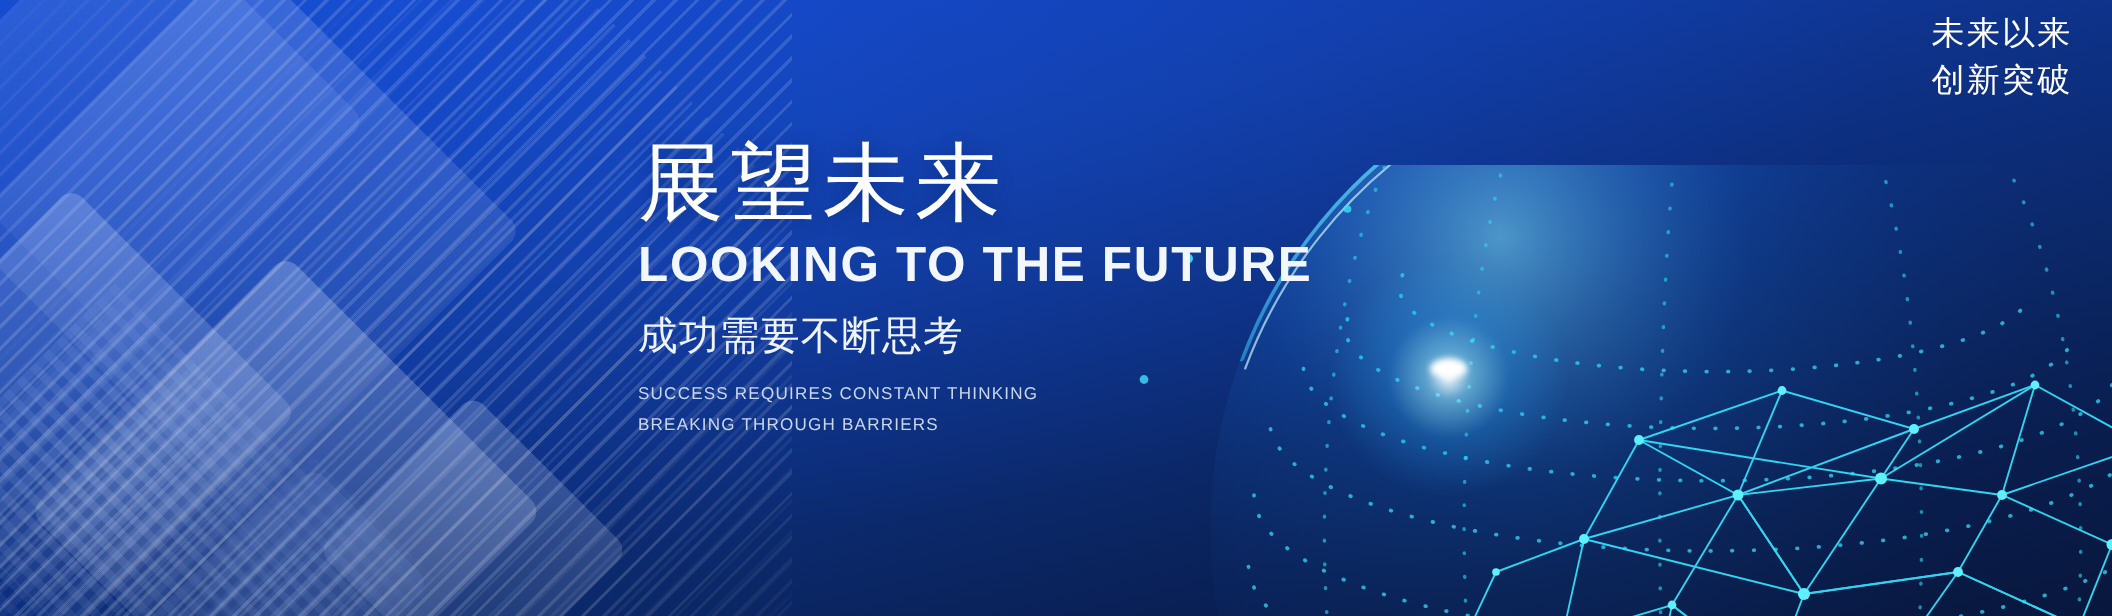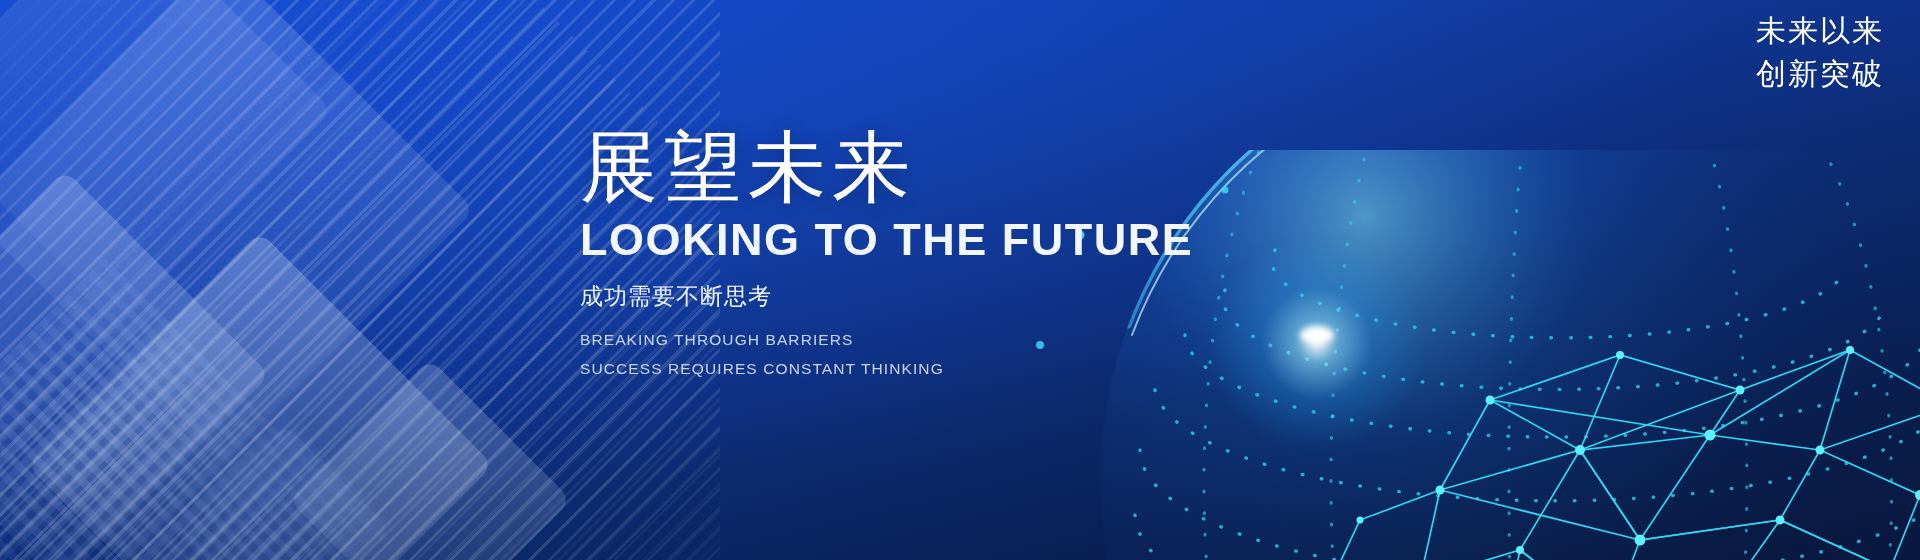--- a/index.html
+++ b/index.html
@@ -185,21 +185,21 @@
     margin: 10px 0 0 0;
     font-size: 45px;
     line-height: 1.06;
     font-weight: 700;
     color: #f2f6ff;
     letter-spacing: 1.5px;
     font-family: "Liberation Sans", "DejaVu Sans", sans-serif;
   }
   .sub-cn {
     margin: 16px 0 0 0;
-    font-size: 23px;
+    font-size: 36px;
     line-height: 1.42;
     font-weight: 400;
     color: #eef3ff;
     letter-spacing: 1px;
     font-family: "DejaVu Sans", "Liberation Sans", sans-serif;
   }
   .sub-cn div { white-space: nowrap; }
   .sub-en {
     margin: 14px 0 0 0;
     font-size: 15.5px;
@@ -377,18 +377,18 @@
     <div>创新突破</div>
   </div>
 
   <div class="copy">
     <h1 class="headline-cn">展望未来</h1>
     <div class="headline-en">LOOKING TO THE FUTURE</div>
     <div class="sub-cn">
       <div>成功需要不断思考</div>
     </div>
     <div class="sub-en">
+      <div>SUCCESS REQUIRES CONSTANT THINKING</div>
       <div>BREAKING THROUGH BARRIERS</div>
-      <div>SUCCESS REQUIRES CONSTANT THINKING</div>
     </div>
   </div>
 
 </div>
 
 </body></html>

